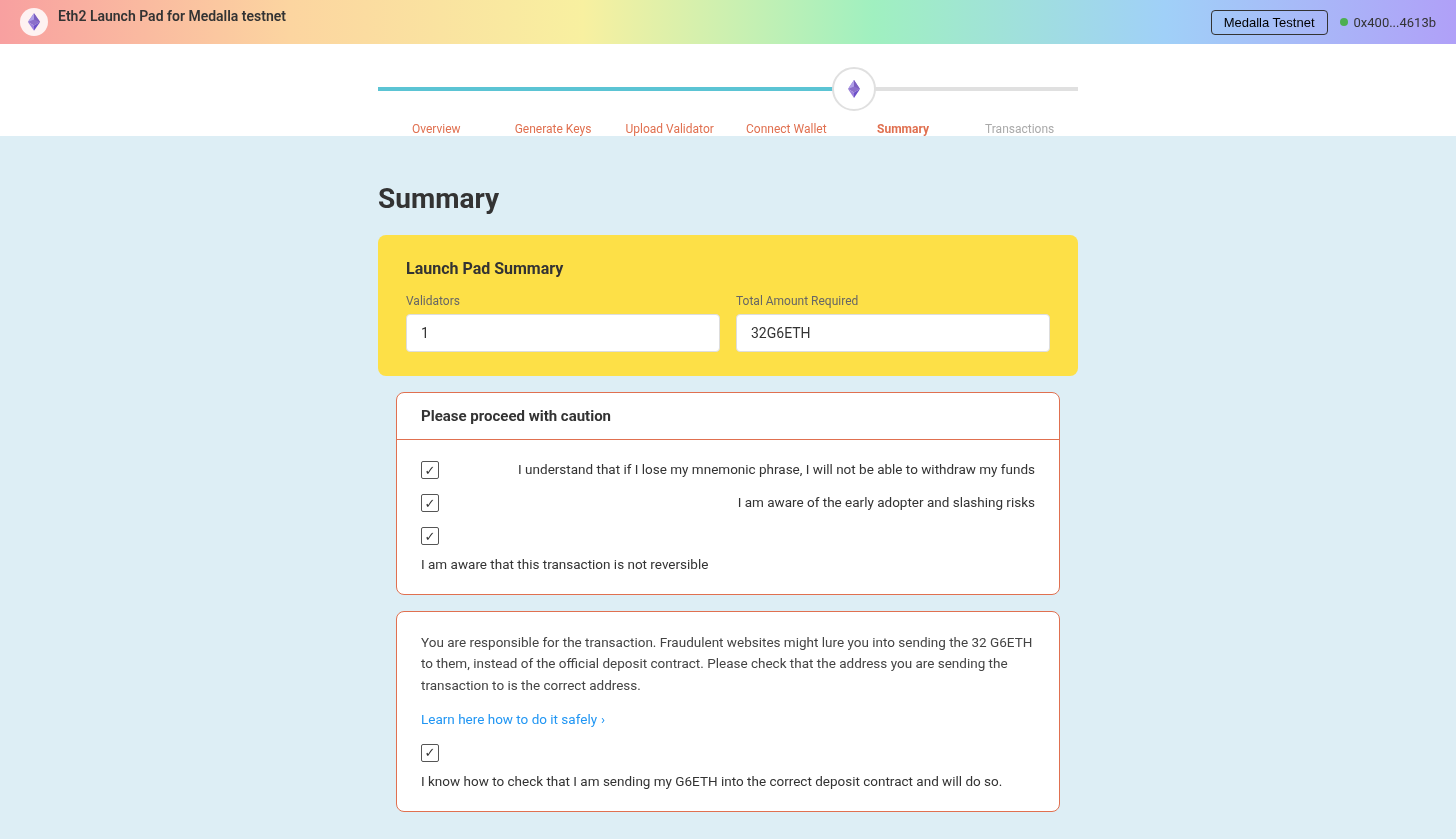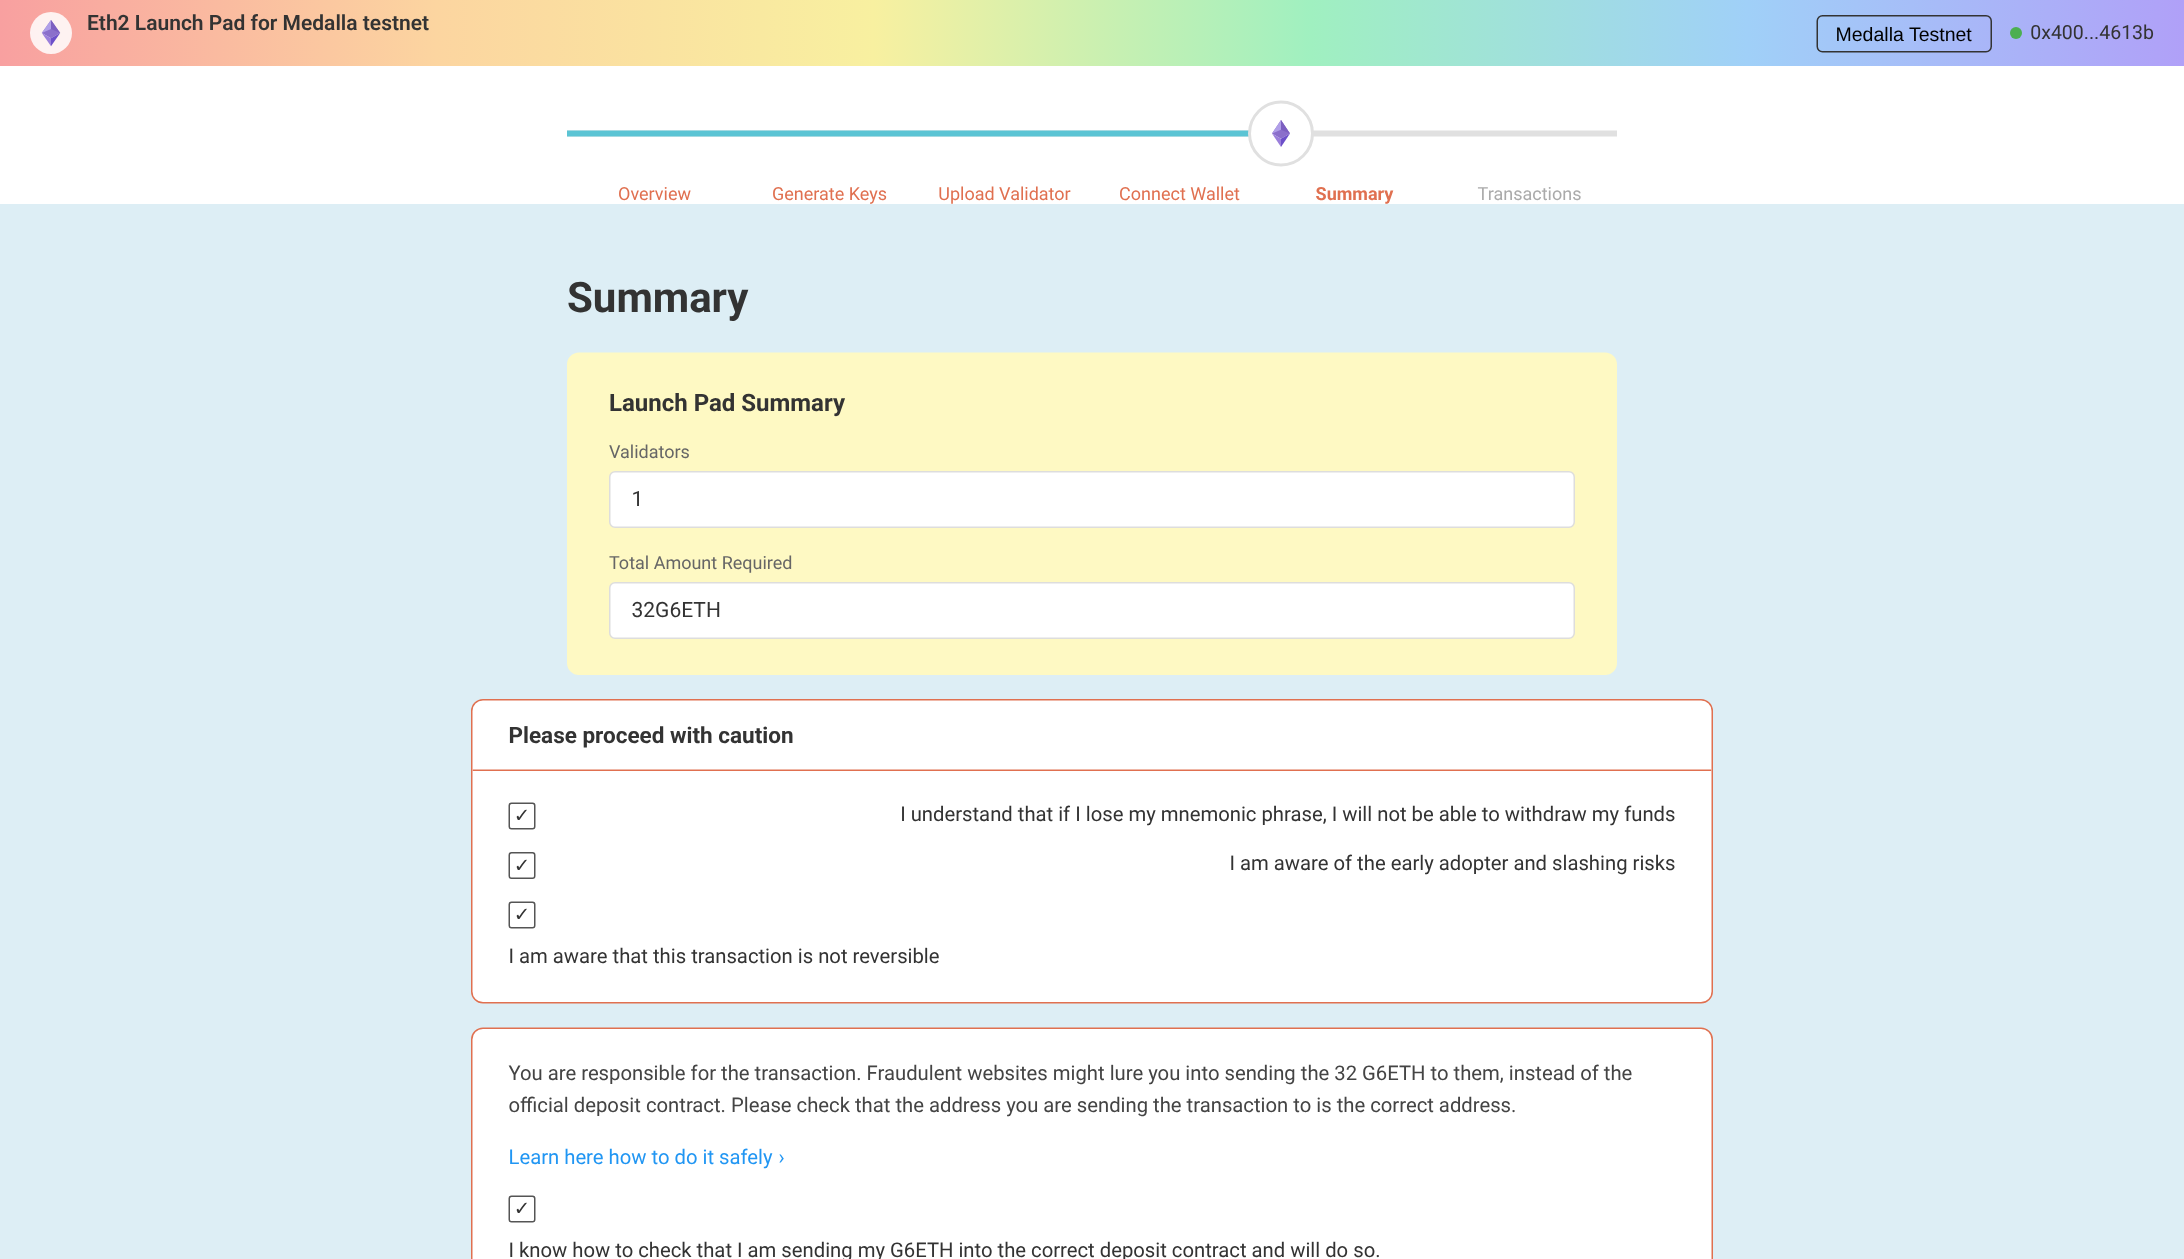--- a/index.html
+++ b/index.html
@@ -136,41 +136,40 @@
     .page-title {
       font-size: 28px;
       font-weight: 700;
       color: #333;
       width: 700px;
       margin: 0 auto 20px auto;
     }
 
     
     .card {
-      background: #fef9c3;
+      background: #fde047;
       border-radius: 8px;
       width: 700px;
       margin: 0 auto 16px auto;
       overflow: hidden;
     }
     .card-inner {
       padding: 24px 28px;
     }
     .card-title {
       font-size: 16px;
       font-weight: 700;
       color: #333;
       margin-bottom: 16px;
     }
 
     
     .fields-row {
       display: flex;
       gap: 16px;
-      flex-direction: column;
     }
     .field-group {
       flex: 1;
     }
     .field-label {
       font-size: 12px;
       color: #666;
       margin-bottom: 6px;
     }
     .field-value {
@@ -181,21 +180,21 @@
       color: #333;
       width: 100%;
       background: white;
     }
 
     
     .caution-card {
       background: white;
       border: 1.5px solid #e07050;
       border-radius: 8px;
-      width: 828px;
+      width: 664px;
       margin: 0 auto 16px auto;
       overflow: hidden;
     }
     .caution-header {
       padding: 14px 24px;
       border-bottom: 1.5px solid #e07050;
     }
     .caution-title {
       font-size: 15px;
       font-weight: 700;

